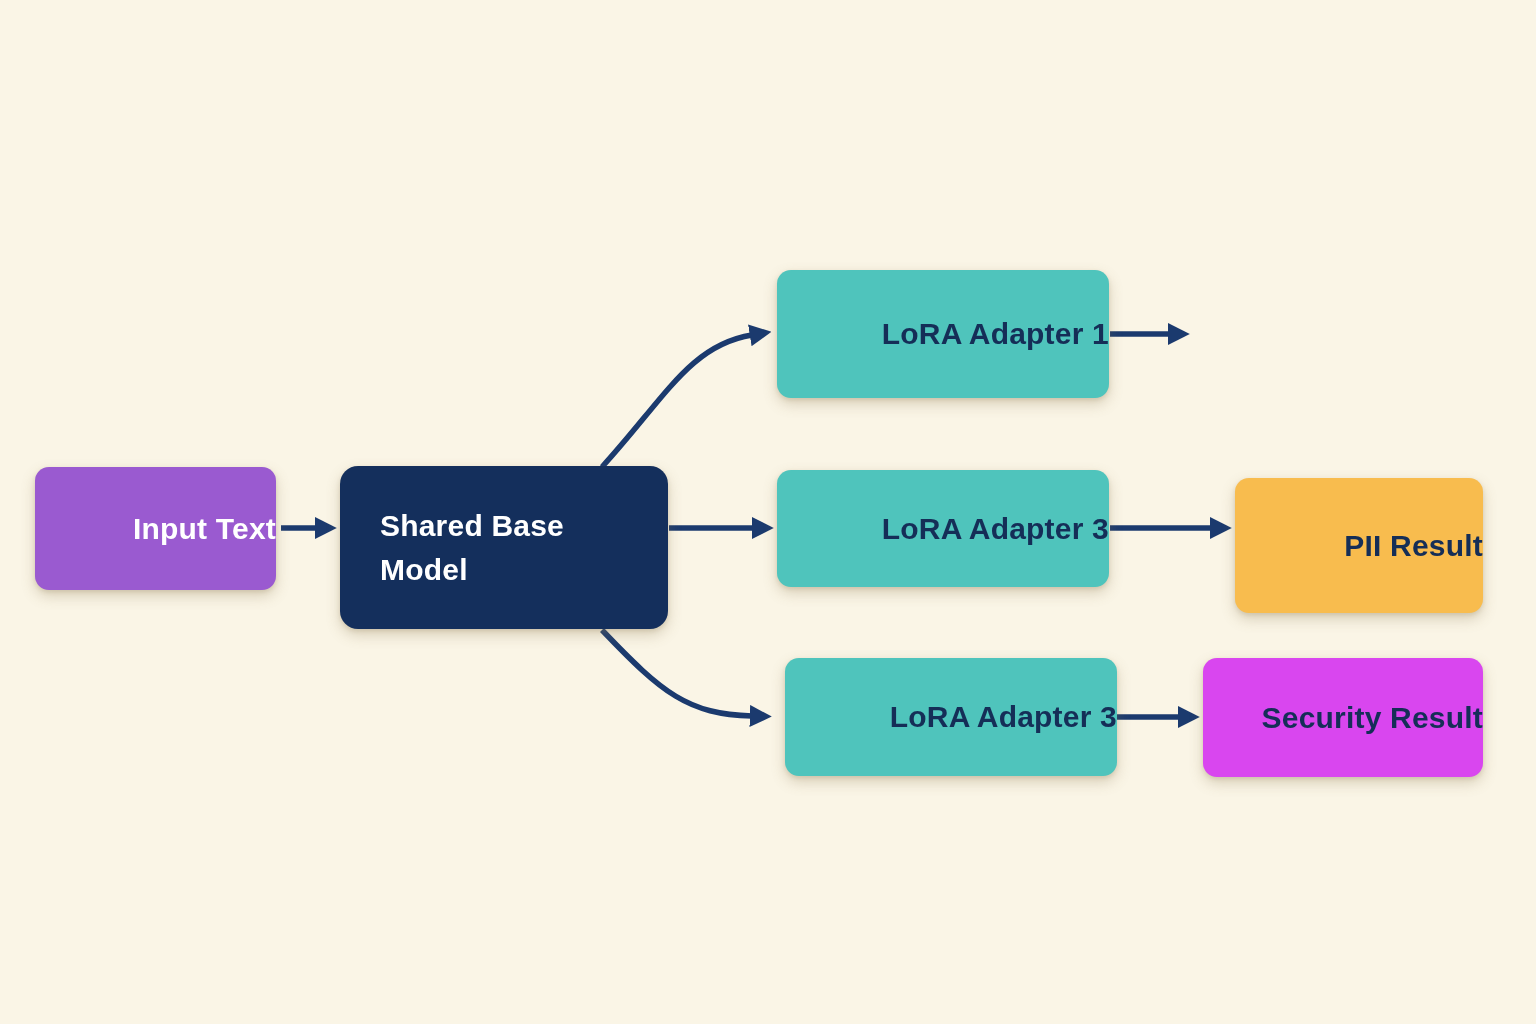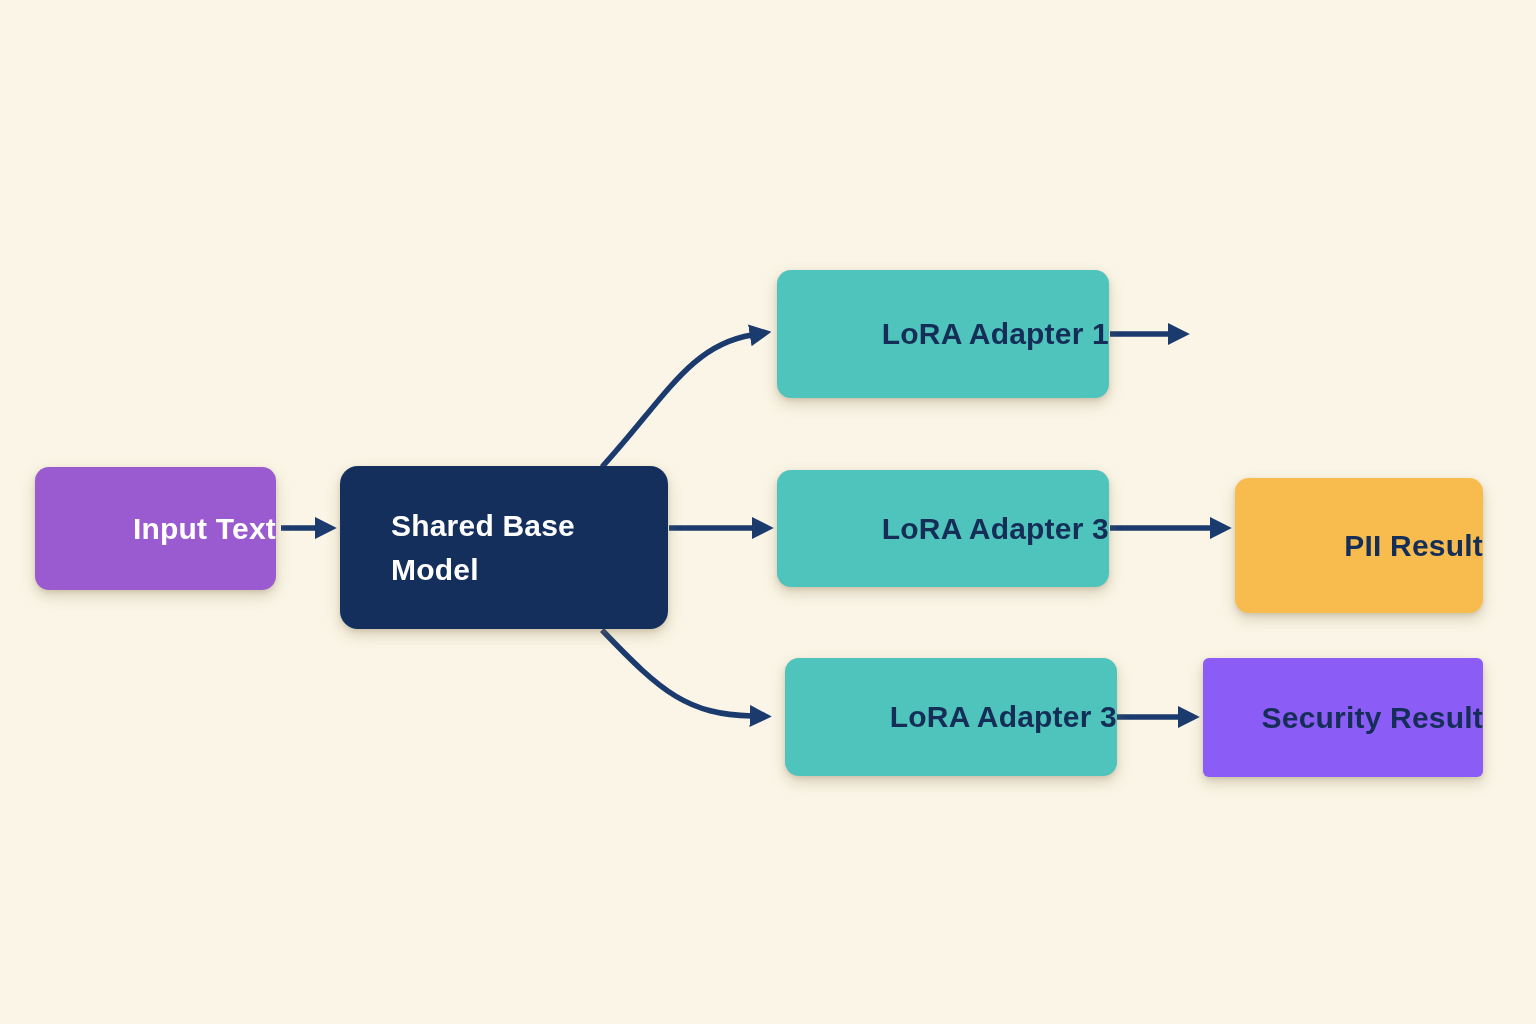--- a/index.html
+++ b/index.html
@@ -38,21 +38,21 @@
     box-shadow: 0 6px 14px rgba(140,120,80,0.30), 0 2px 4px rgba(140,120,80,0.18);
     font-weight: 700;
     font-size: 30px;
     letter-spacing: 0.2px;
     box-sizing: border-box;
     text-align: center;
   }
   .node-input   { left: 35px;  top: 467px; width: 241px; height: 123px; }
   .node-base    { left: 340px; top: 466px; width: 328px; height: 163px;
                   border-radius: 18px; justify-content: flex-start;
-                  text-align: left; padding: 0 51px; line-height: 44px; }
+                  text-align: left; padding: 0 40px; line-height: 44px; }
   .node-base .node-label { max-width: 210px; }
   .node-adapter1 { left: 777px;  top: 270px; width: 332px; height: 128px; }
   .node-adapter2 { left: 777px;  top: 470px; width: 332px; height: 117px; }
   .node-adapter3 { left: 777px;  top: 658px; width: 332px; height: 118px; margin-left: 8px; }
   .node-result1  { left: 1193px; top: 271px; width: 290px; height: 125px; }
   .node-result2  { left: 1235px; top: 478px; width: 248px; height: 135px; padding-left: 8px; }
   .node-result3  { left: 1203px; top: 658px; width: 280px; height: 119px; }
 </style>
 </head>
 <body>
@@ -92,17 +92,17 @@
 
   <div class="node node-adapter3" style="background-color: rgb(79, 196, 188); color: rgb(21, 46, 87);">
     <span class="node-label">LoRA Adapter 3</span>
   </div>
 
 
   <div class="node node-result2" style="background-color: rgb(248, 188, 78); color: rgb(21, 46, 87);">
     <span class="node-label">PII Result</span>
   </div>
 
-  <div class="node node-result3" style="background-color: #8b5cf6; color: rgb(21, 46, 87); border-radius: 6px;">
+  <div class="node node-result3" style="background-color: #d946ef; color: rgb(21, 46, 87);">
     <span class="node-label">Security Result</span>
   </div>
 
 </div>
 
 </body></html>

